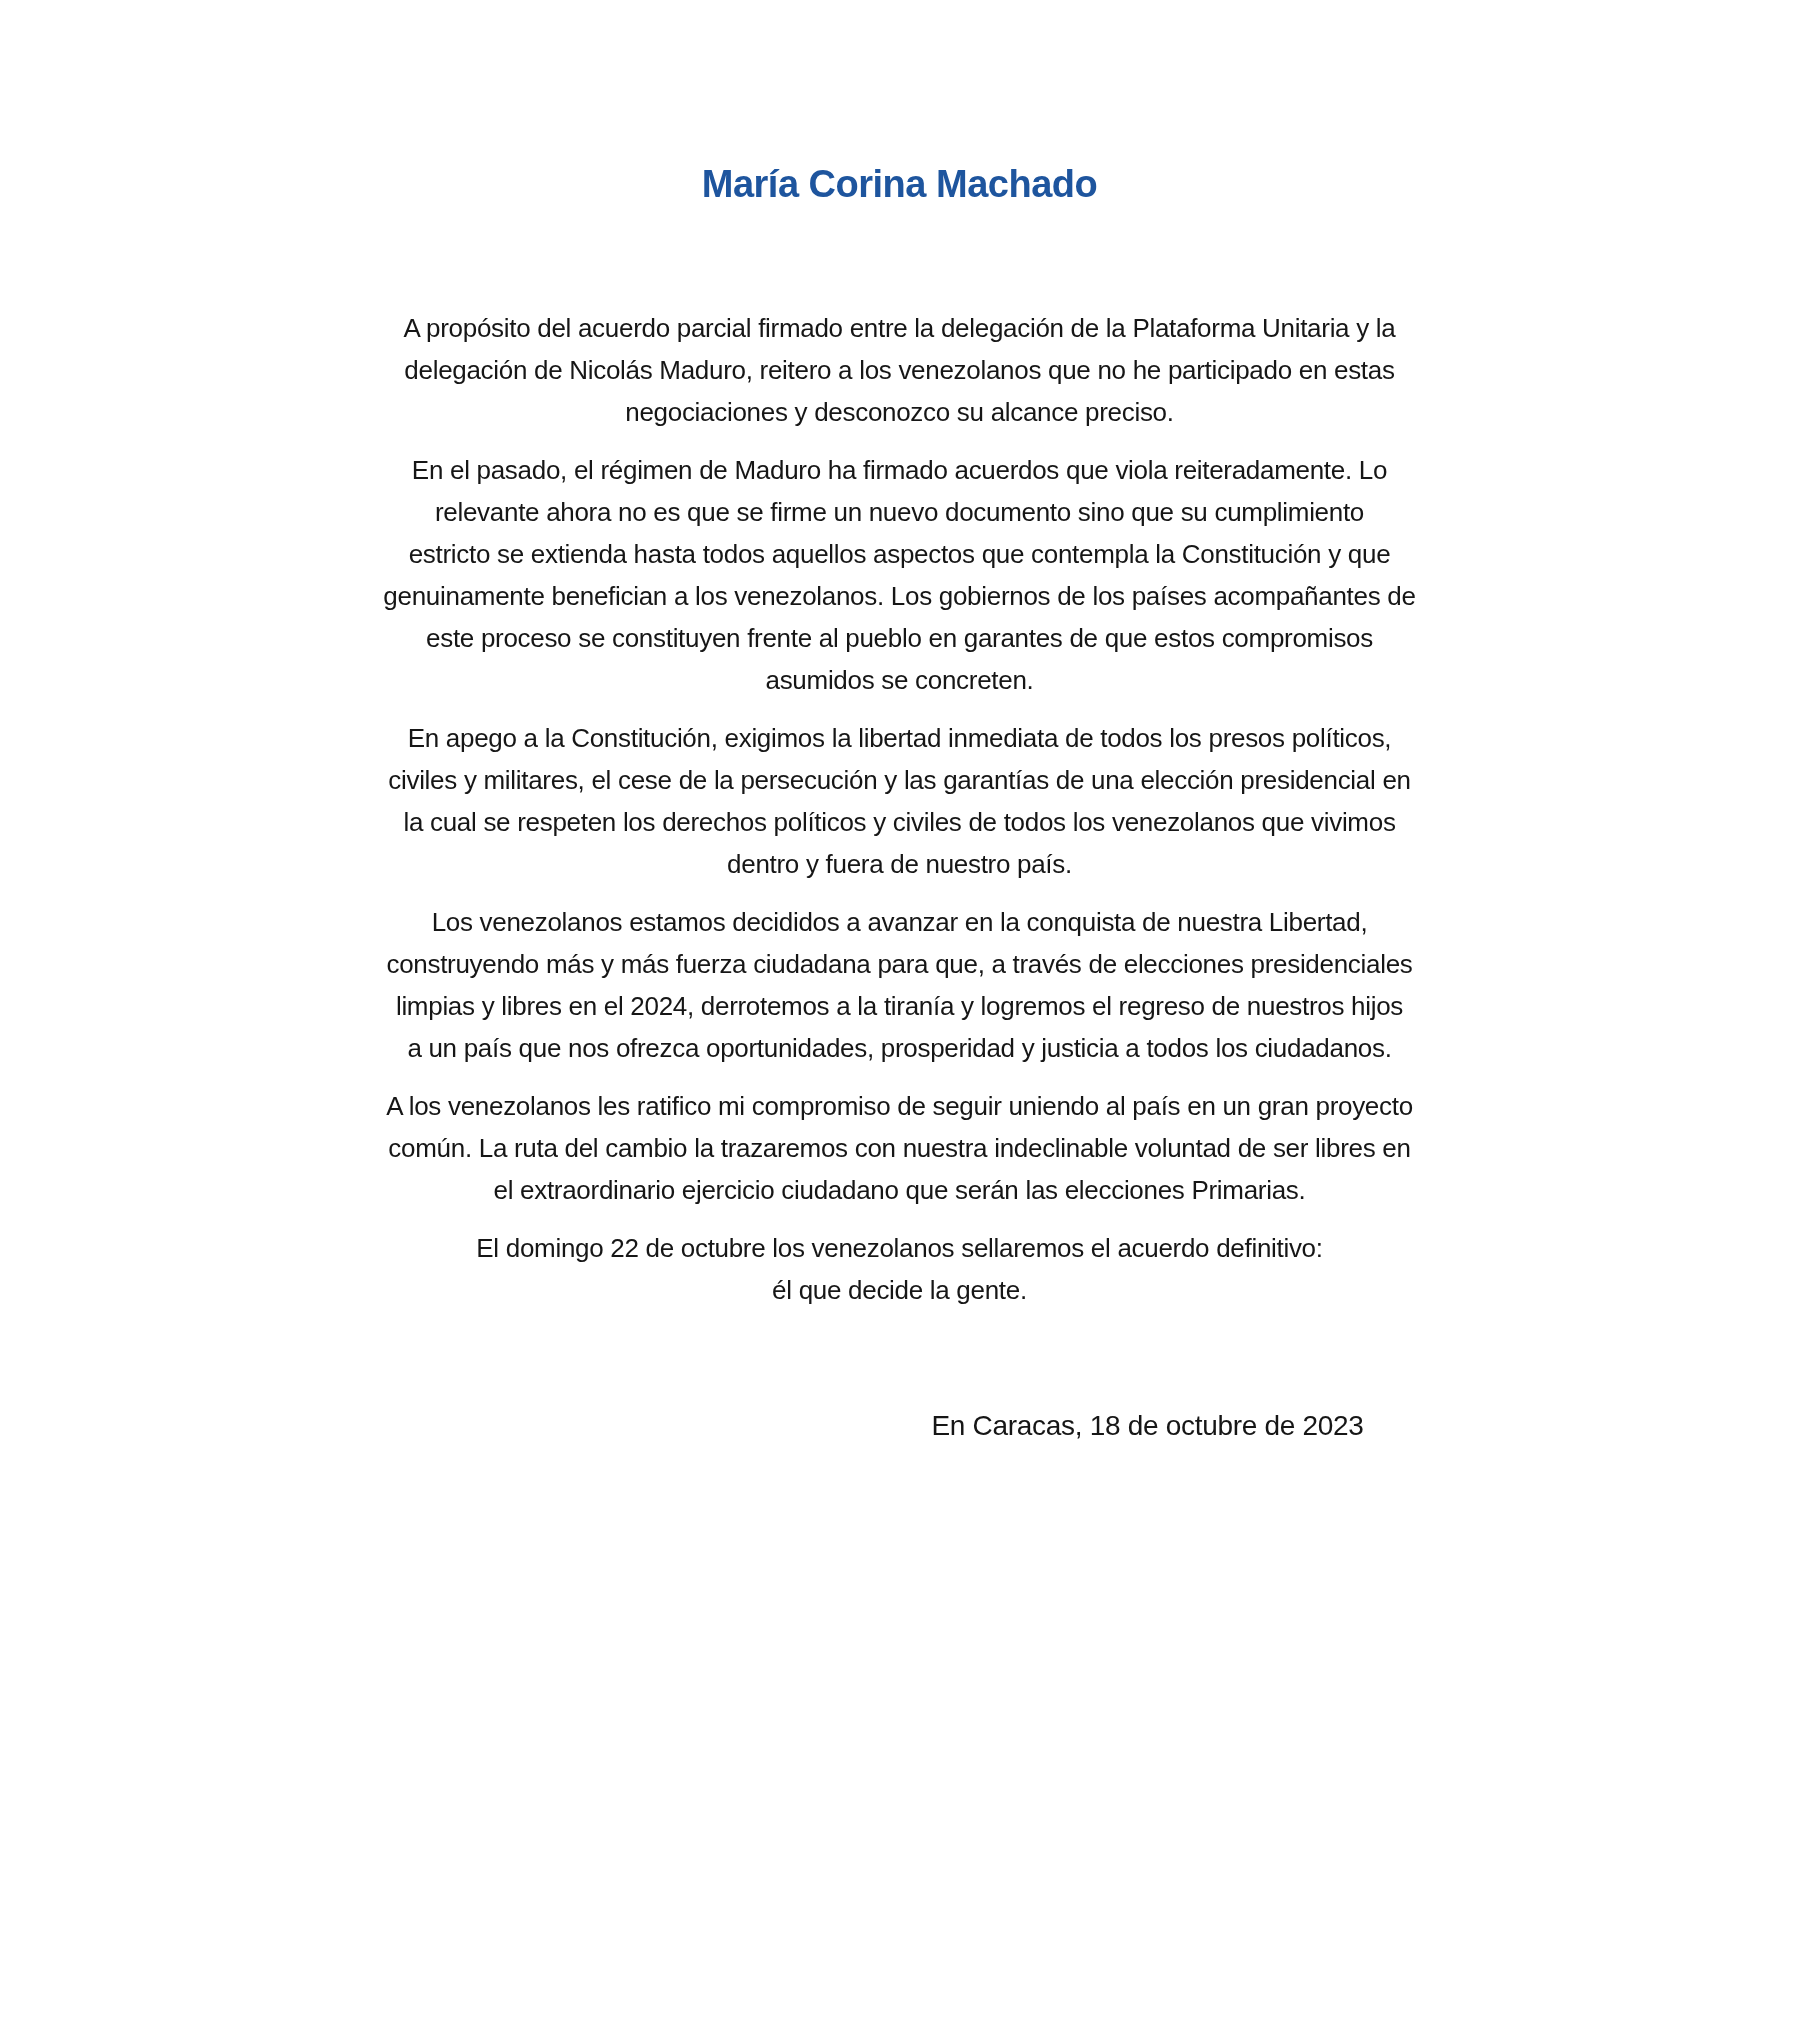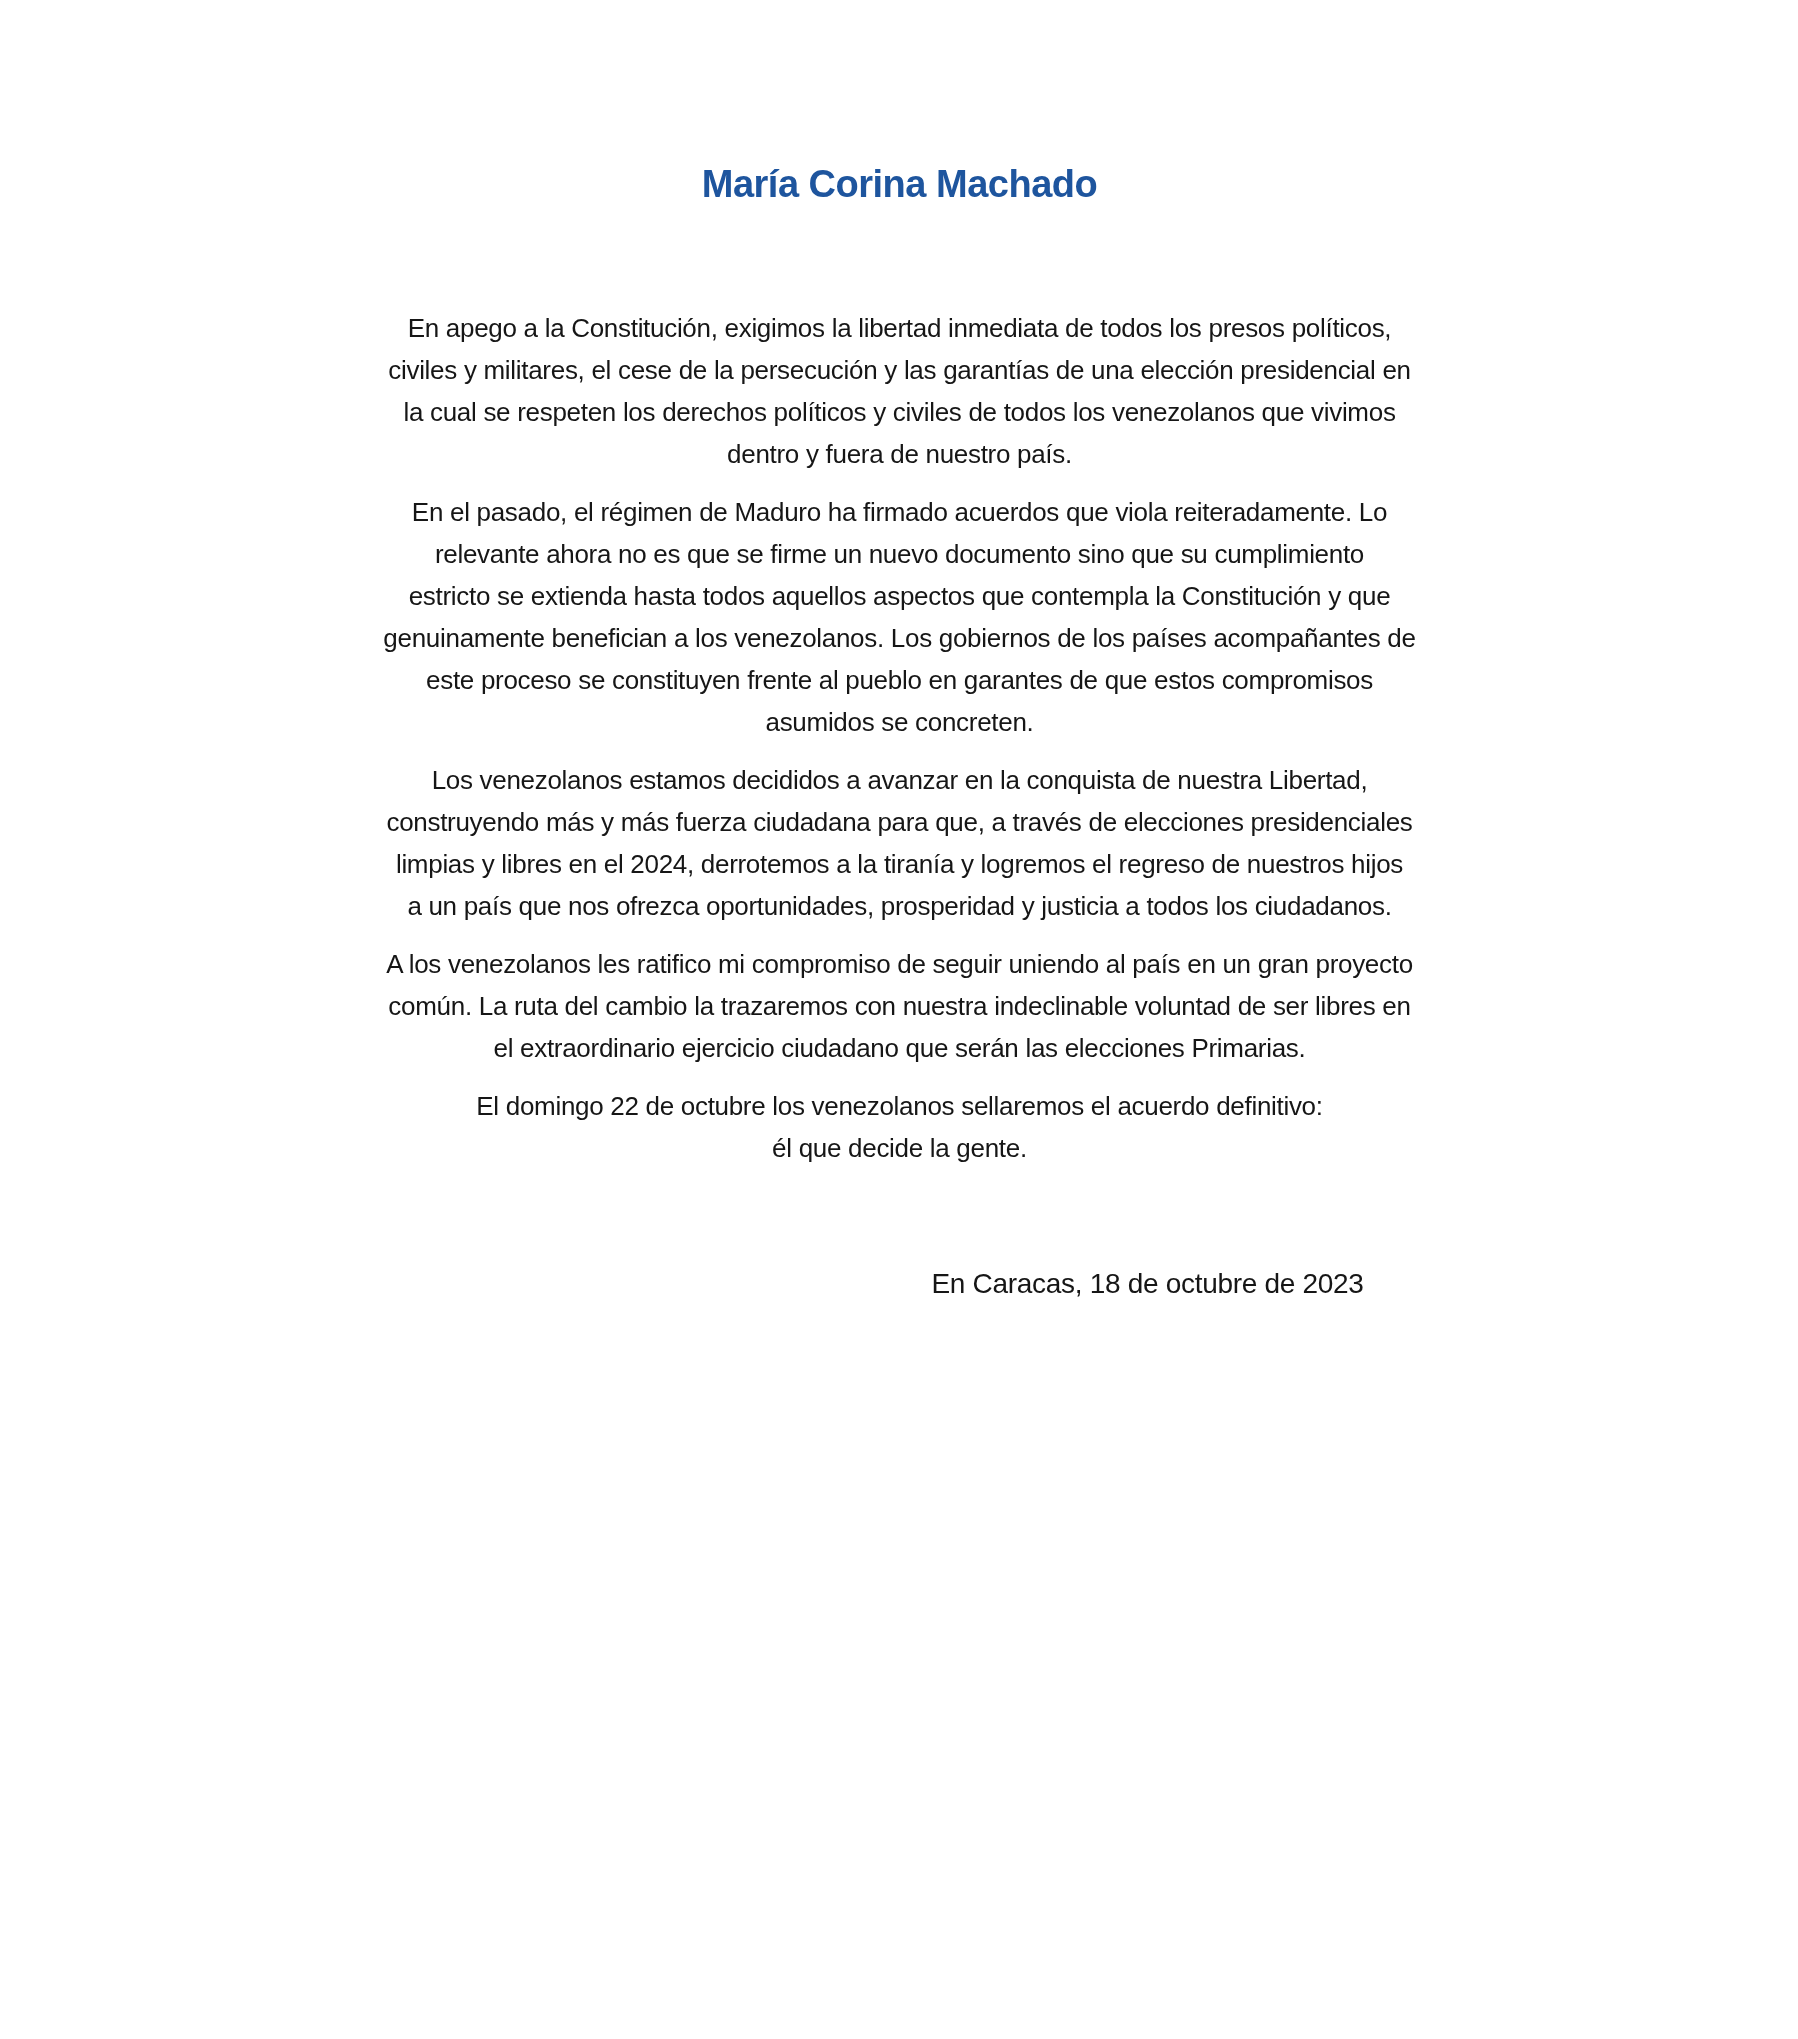--- a/index.html
+++ b/index.html
@@ -45,30 +45,33 @@
     white-space: nowrap;
   }
 </style>
 </head>
 <body>
 
 <div class="page">
   <h1 class="title" style="color: rgb(30, 85, 158);">María Corina Machado</h1>
 
   <div class="content" style="color: rgb(22, 22, 22);">
-    <p>En apego a la Constitución, exigimos la libertad inmediata de todos los presos políticos,
-civiles y militares, el cese de la persecución y las garantías de una elección presidencial en
-la cual se respeten los derechos políticos y civiles de todos los venezolanos que vivimos
-dentro y fuera de nuestro país.</p>
+    <p>A propósito del acuerdo parcial firmado entre la delegación de la Plataforma Unitaria y la
+delegación de Nicolás Maduro, reitero a los venezolanos que no he participado en estas
+negociaciones y desconozco su alcance preciso.</p>
     <p>En el pasado, el régimen de Maduro ha firmado acuerdos que viola reiteradamente. Lo
 relevante ahora no es que se firme un nuevo documento sino que su cumplimiento
 estricto se extienda hasta todos aquellos aspectos que contempla la Constitución y que
 genuinamente benefician a los venezolanos. Los gobiernos de los países acompañantes de
 este proceso se constituyen frente al pueblo en garantes de que estos compromisos
 asumidos se concreten.</p>
+    <p>En apego a la Constitución, exigimos la libertad inmediata de todos los presos políticos,
+civiles y militares, el cese de la persecución y las garantías de una elección presidencial en
+la cual se respeten los derechos políticos y civiles de todos los venezolanos que vivimos
+dentro y fuera de nuestro país.</p>
     <p>Los venezolanos estamos decididos a avanzar en la conquista de nuestra Libertad,
 construyendo más y más fuerza ciudadana para que, a través de elecciones presidenciales
 limpias y libres en el 2024, derrotemos a la tiranía y logremos el regreso de nuestros hijos
 a un país que nos ofrezca oportunidades, prosperidad y justicia a todos los ciudadanos.</p>
     <p>A los venezolanos les ratifico mi compromiso de seguir uniendo al país en un gran proyecto
 común. La ruta del cambio la trazaremos con nuestra indeclinable voluntad de ser libres en
 el extraordinario ejercicio ciudadano que serán las elecciones Primarias.</p>
     <p>El domingo 22 de octubre los venezolanos sellaremos el acuerdo definitivo:
 él que decide la gente.</p>
     <p class="closing">En Caracas, 18 de octubre de 2023</p>

